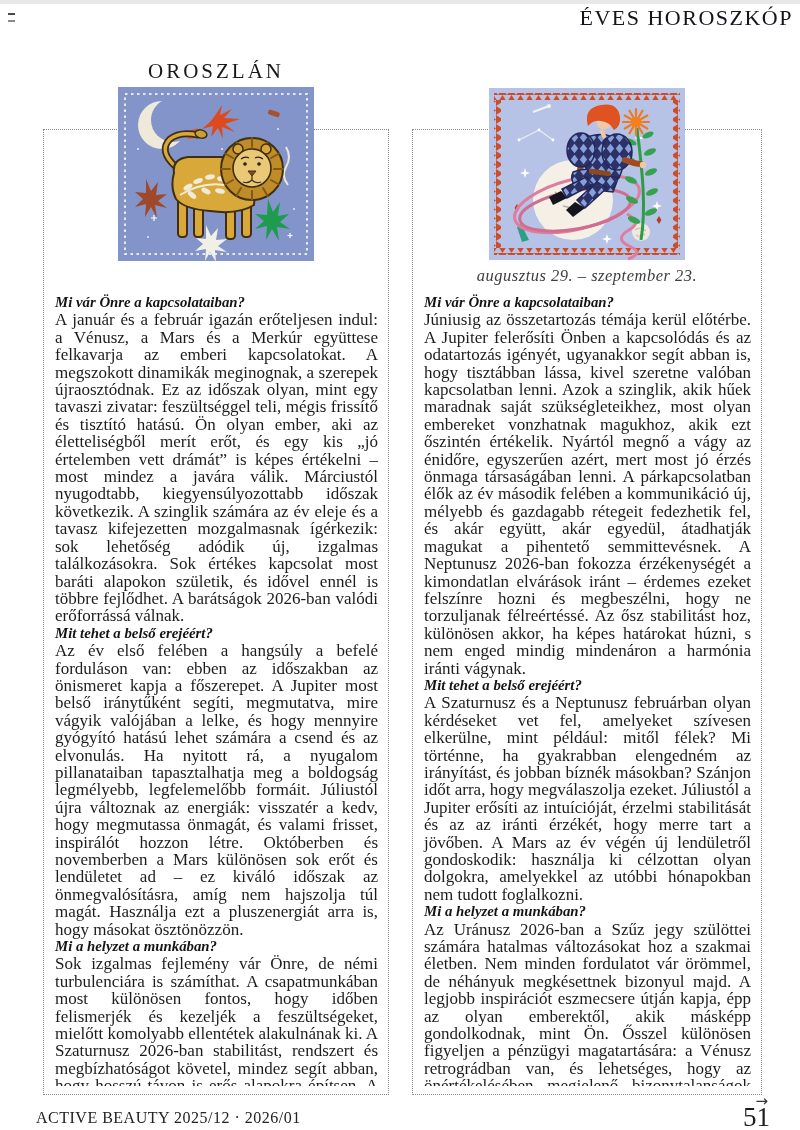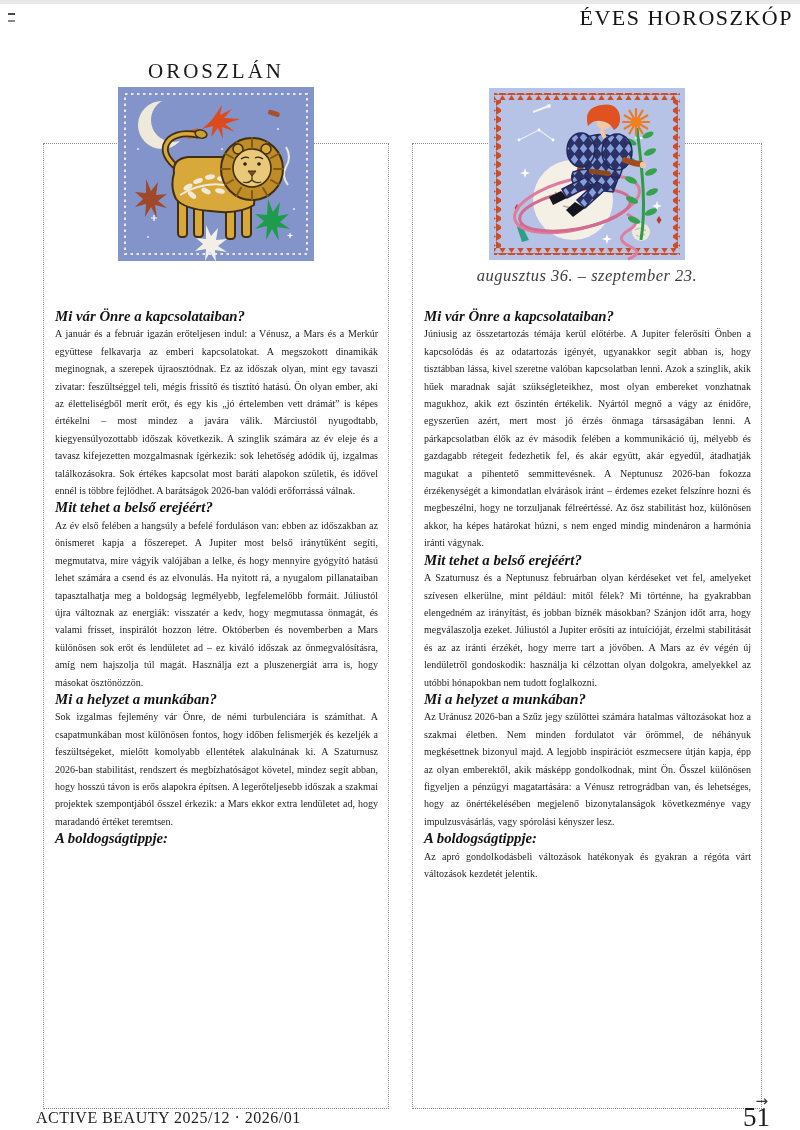--- a/index.html
+++ b/index.html
@@ -7,31 +7,31 @@
         font-family:"Liberation Serif", serif;color:#1c1c1c;overflow:hidden;}
   .corner-mark{position:absolute;left:8px;top:9px;width:7px;height:5px;
                border-top:2px solid #4a4a4a;border-bottom:2px solid #8a8a8a;}
   .header-title{position:absolute;top:1px;right:7px;font-size:22px;letter-spacing:1.5px;
                 color:#14141a;white-space:nowrap;}
   .hcol{position:absolute;top:0;height:886px;}
   .col-left{left:43px;width:346px;}
   .col-right{left:412px;width:350px;}
   .sign-title{position:absolute;top:55px;left:0;width:100%;text-align:center;
               font-size:21px;letter-spacing:3px;color:#191919;}
-  .dotted-box{position:absolute;top:139px;left:0;right:0;height:966px;
+  .dotted-box{position:absolute;top:125px;left:0;right:0;height:966px;
               border:1.5px dotted #8a8a8a;box-sizing:border-box;}
   .illo{position:absolute;top:83px;left:50%;transform:translateX(-50%);
         width:196px;height:174px;}
   .illo svg{display:block;width:100%;height:100%;}
   .date-range{position:absolute;top:262px;left:0;width:100%;text-align:center;
               font-style:italic;font-size:16.5px;letter-spacing:0.5px;color:#3e3e3e;}
   .col-body{margin-top:165px;padding:0 11px 0 12px;height:792px;overflow:hidden;}
   .sec-heading{margin:0;font-size:14.8px;line-height:17.4px;font-weight:bold;
                font-style:italic;color:#141414;}
-  .sec-body{margin:0;font-size:10px;line-height:17.4px;text-align:justify;
+  .sec-body{margin:0;font-size:17px;line-height:17.4px;text-align:justify;
             hyphens:auto;-webkit-hyphens:auto;color:#1c1c1c;}
   .footer-text{position:absolute;left:0px;top:1105px;font-size:16px;letter-spacing:0.5px;
                color:#222;padding-left:36px;}
   .page-number{position:absolute;right:30px;top:1098px;font-size:27px;color:#1d1d1d;}
   .next-arrow{position:absolute;right:32px;top:1088px;font-size:15px;color:#333;
               font-family:"DejaVu Sans", sans-serif;}
 </style>
 </head>
 <body>
 
@@ -192,21 +192,21 @@
         <ellipse cx="92" cy="62" rx="14" ry="17" fill="url(#argyle)" stroke="#23285a" stroke-width="1.5"></ellipse>
         <ellipse cx="128" cy="64" rx="15" ry="18" fill="url(#argyle)" stroke="#23285a" stroke-width="1.5"></ellipse>
         <rect x="100" y="82" width="22" height="5" rx="2" fill="#8a4a1f" transform="rotate(8 111 84)"></rect>
         <path d="M136,72 q10,4 16,4" stroke="#a34a20" stroke-width="6" fill="none" stroke-linecap="round"></path>
         <circle cx="154" cy="77" r="3.2" fill="#f0c8a6"></circle>
         <path d="M112,42 l4,8" stroke="#f0c8a6" stroke-width="4"></path>
         <circle cx="115" cy="34" r="7.5" fill="#f0c8a6"></circle>
         <path d="M99,38 q-5,-18 13,-21 q17,-3 19,12 q1,9 -6,13 q-4,-8 -13,-9 q-8,-1 -13,5 Z" fill="#e0521f"></path>
       </svg>
     </div>
-    <div class="date-range">augusztus 36. – szeptember 23.</div>
+    <div class="date-range">augusztus 29. – szeptember 23.</div>
     <div class="dotted-box" style="border:none;">
       <div class="col-body">
         <h3 class="sec-heading">Mi vár Önre a kapcsolataiban?</h3>
         <p class="sec-body">Júniusig az összetartozás témája kerül előtérbe. A Jupiter felerősíti Önben a kapcsolódás és az odatartozás igényét, ugyanakkor segít abban is, hogy tisztábban lássa, kivel szeretne valóban kapcsolatban lenni. Azok a szinglik, akik hűek maradnak saját szükségleteikhez, most olyan embereket vonzhatnak magukhoz, akik ezt őszintén értékelik. Nyártól megnő a vágy az énidőre, egyszerűen azért, mert most jó érzés önmaga társaságában lenni. A párkapcsolatban élők az év második felében a kommunikáció új, mélyebb és gazdagabb rétegeit fedezhetik fel, és akár együtt, akár egyedül, átadhatják magukat a pihentető semmittevésnek. A Neptunusz 2026-ban fokozza érzékenységét a kimondatlan elvárások iránt – érdemes ezeket felszínre hozni és megbeszélni, hogy ne torzuljanak félreértéssé. Az ősz stabilitást hoz, különösen akkor, ha képes határokat húzni, s nem enged mindig mindenáron a harmónia iránti vágynak.</p>
         <h3 class="sec-heading">Mit tehet a belső erejéért?</h3>
         <p class="sec-body">A Szaturnusz és a Neptunusz februárban olyan kérdéseket vet fel, amelyeket szívesen elkerülne, mint például: mitől félek? Mi történne, ha gyakrabban elengedném az irányítást, és jobban bíznék másokban? Szánjon időt arra, hogy megválaszolja ezeket. Júliustól a Jupiter erősíti az intuícióját, érzelmi stabilitását és az az iránti érzékét, hogy merre tart a jövőben. A Mars az év végén új lendületről gondoskodik: használja ki célzottan olyan dolgokra, amelyekkel az utóbbi hónapokban nem tudott foglalkozni.</p>
         <h3 class="sec-heading">Mi a helyzet a munkában?</h3>
         <p class="sec-body">Az Uránusz 2026-ban a Szűz jegy szülöttei számára hatalmas változásokat hoz a szakmai életben. Nem minden fordulatot vár örömmel, de néhányuk megkésettnek bizonyul majd. A legjobb inspirációt eszmecsere útján kapja, épp az olyan emberektől, akik másképp gondolkodnak, mint Ön. Ősszel különösen figyeljen a pénzügyi magatartására: a Vénusz retrográdban van, és lehetséges, hogy az önértékelésében megjelenő bizonytalanságok következménye vagy impulzusvásárlás, vagy spórolási kényszer lesz.</p>
         <h3 class="sec-heading">A boldogságtippje:</h3>
         <p class="sec-body">Az apró gondolkodásbeli változások hatékonyak és gyakran a régóta várt változások kezdetét jelentik.</p>

